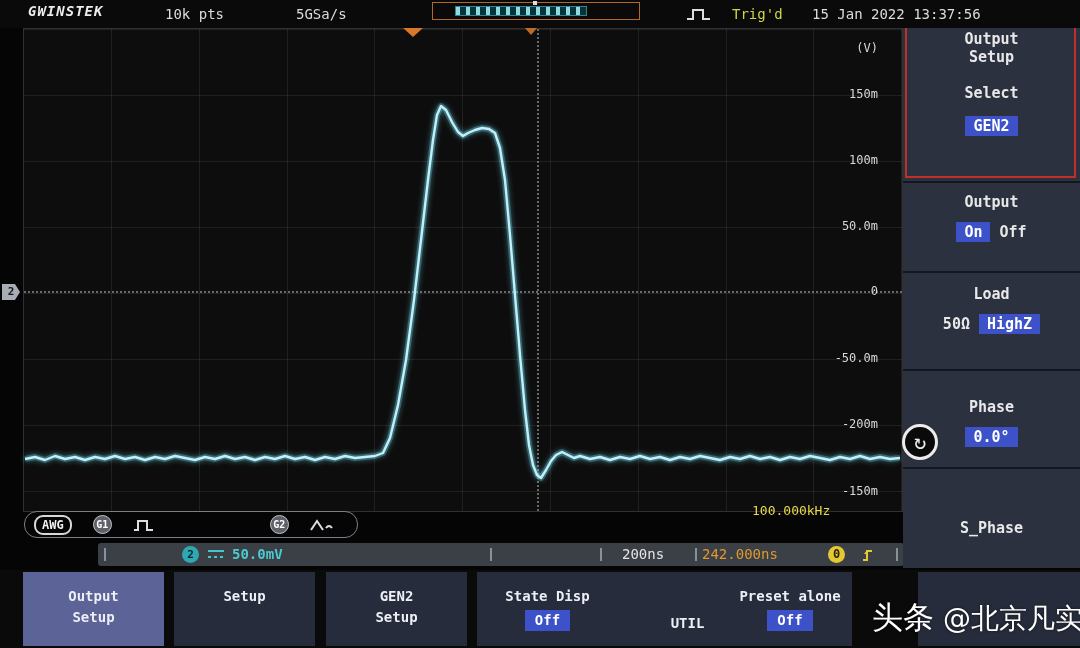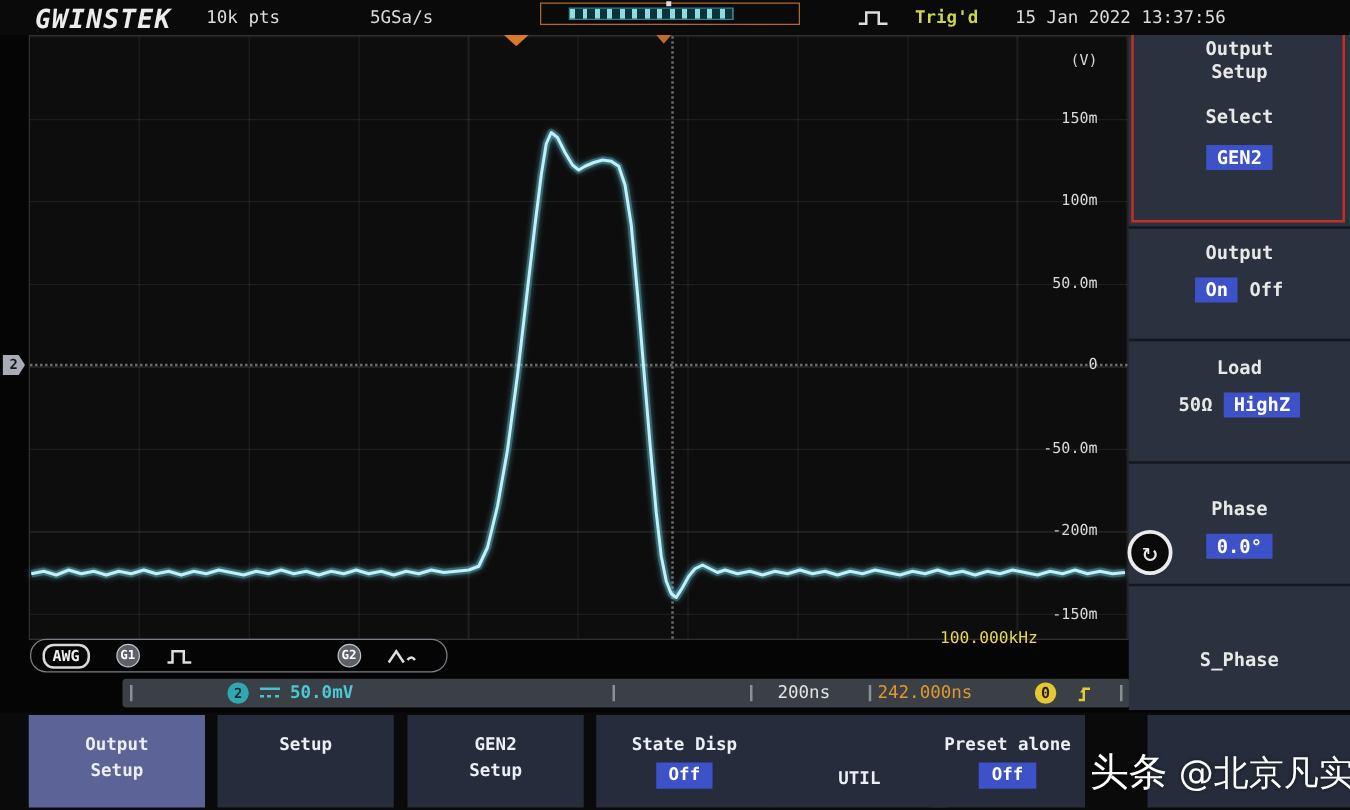--- a/index.html
+++ b/index.html
@@ -5,23 +5,23 @@
   * { margin:0; padding:0; box-sizing:border-box; }
   body { background:#000; }
   #scope {
     position:relative; width:1080px; height:648px; background:#050505;
     font-family:"DejaVu Sans Mono","Liberation Mono",monospace; overflow:hidden;
   }
   .abs { position:absolute; }
 
   
   #topbar { left:0; top:0; width:1080px; height:28px; background:#0a0a0a; z-index:12; }
-  .logo { left:28px; top:3px; font-size:21px; font-weight:bold; color:#ececec; letter-spacing:1px; font-style:italic; }
+  .logo { left:28px; top:3px; font-size:14px; font-weight:bold; color:#ececec; letter-spacing:1px; font-style:italic; }
   .tb-txt { top:6px; font-size:14px; color:#dcdcdc; }
-  .trigd { color:#ccd648; font-weight:bold; }
+  .trigd { color:#ccd648; font-weight:normal; }
   #membar { left:432px; top:2px; width:208px; height:18px; border:1px solid #b06a28; background:#0a0a0a; }
   #membar-inner { position:absolute; left:22px; top:3px; width:132px; height:10px; border:1px solid #35848c;
     background:repeating-linear-gradient(90deg,#8fdbe4 0 4px,#07333a 4px 10px); }
   #membar-tick { position:absolute; left:100px; top:-2px; width:4px; height:4px; background:#ddd; }
   .pulse-svg { stroke:#ddd; fill:none; stroke-width:2; }
 
   
   #grat { left:23px; top:28px; width:880px; height:484px; background:#0d0d0d; border:1px solid #303030; z-index:1;
     background-image:
       repeating-linear-gradient(to right, rgba(255,255,255,0.08) 0 1px, transparent 1px 87.8px),
@@ -208,21 +208,21 @@
       <div>GEN2</div>
       <div>Setup</div>
     </div>
     <div class="bm-btn" style="left:477px; width:141px">
       <div>State Disp</div>
       <div><span class="bm-badge">Off</span></div>
     </div>
     <div class="bm-btn bm-single" style="left:617px; width:141px">
       <div>UTIL</div>
     </div>
-    <div class="bm-btn" style="left:744px; width:124px">
+    <div class="bm-btn" style="left:728px; width:124px">
       <div>Preset alone</div>
       <div><span class="bm-badge">Off</span></div>
     </div>
     <div class="bm-btn" style="left:918px; width:162px"></div>
   </div>
 
   <div id="watermark" class="abs">
     <span class="wm-b">头条</span><span class="wm-r"> @北京凡实</span>
   </div>
 

